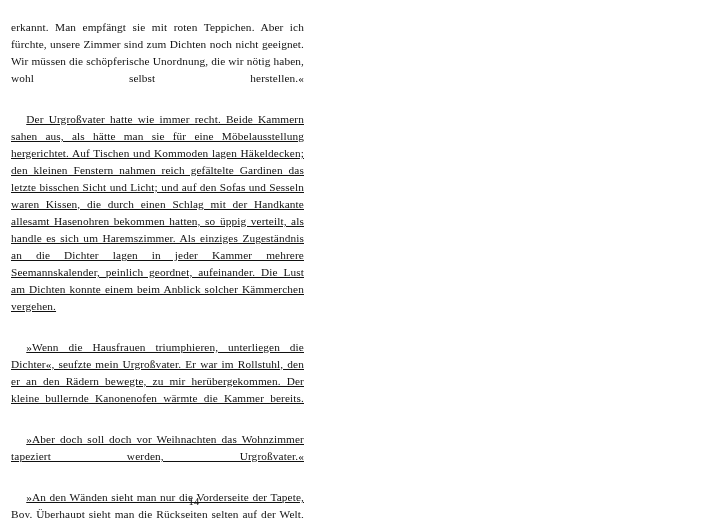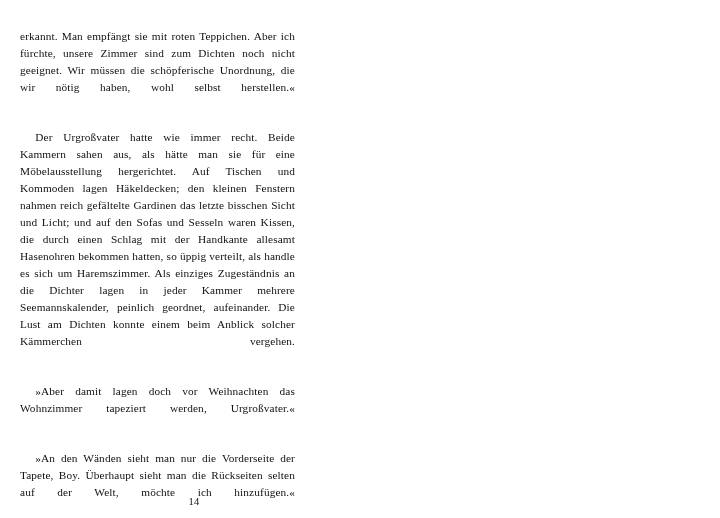--- a/index.html
+++ b/index.html
@@ -35,25 +35,25 @@
     font-size: 11.3px;
     line-height: 17.0px;
     text-align: justify;
     text-justify: inter-word;
     -webkit-hyphens: none;
     hyphens: none;
     color: #111111;
     letter-spacing: 0.01em;
   }
   .textblock p {
-    margin: 16px;
+    margin: 7px;
     text-indent: 0;
     text-align: justify;
   }
-  .textblock p.indent { text-indent: 1.35em; }
+  .textblock p.indent { text-indent: 1.35em; text-decoration: underline; }
   .textblock p:last-child { text-align: justify; }
 
   
   #left-text {
     left: 4px;
     top: 12px;
     width: 307px;
   }
 
   
@@ -75,21 +75,22 @@
 </head>
 <body>
 
 <div id="spread">
 
   <div class="page page-left">
 
     <div class="textblock" id="left-text">
       <p>erkannt. Man empfängt sie mit roten Teppichen. Aber ich fürchte, unsere Zimmer sind zum Dichten noch nicht geeignet. Wir müssen die schöpferische Unordnung, die wir nötig haben, wohl selbst herstellen.«</p>
       <p class="indent">Der Urgroßvater hatte wie immer recht. Beide Kammern sahen aus, als hätte man sie für eine Möbelausstellung hergerichtet. Auf Tischen und Kommoden lagen Häkeldecken; den kleinen Fenstern nahmen reich gefältelte Gardinen das letzte bisschen Sicht und Licht; und auf den Sofas und Sesseln waren Kissen, die durch einen Schlag mit der Handkante allesamt Hasenohren bekommen hatten, so üppig verteilt, als handle es sich um Haremszimmer. Als einziges Zugeständnis an die Dichter lagen in jeder Kammer mehrere Seemannskalender, peinlich geordnet, aufeinander. Die Lust am Dichten konnte einem beim Anblick solcher Kämmerchen vergehen.</p>
-      <p class="indent">»Aber damit lagen doch vor Weihnachten das Wohnzimmer tapeziert werden, Urgroßvater.«</p>
+      <p class="indent">»Wenn die Hausfrauen triumphieren, unterliegen die Dichter«, seufzte mein Urgroßvater. Er war im Rollstuhl, den er an den Rädern bewegte, zu mir herübergekommen. Der kleine bullernde Kanonenofen wärmte die Kammer bereits.</p>
+      <p class="indent">»Aber doch soll doch vor Weihnachten das Wohnzimmer tapeziert werden, Urgroßvater.«</p>
       <p class="indent">»An den Wänden sieht man nur die Vorderseite der Tapete, Boy. Überhaupt sieht man die Rückseiten selten auf der Welt, möchte ich hinzufügen.«</p>
 
     </div>
 
     <div class="folio" id="folio-left">14</div>
   </div>
 
   <div class="page page-right">
 
     

